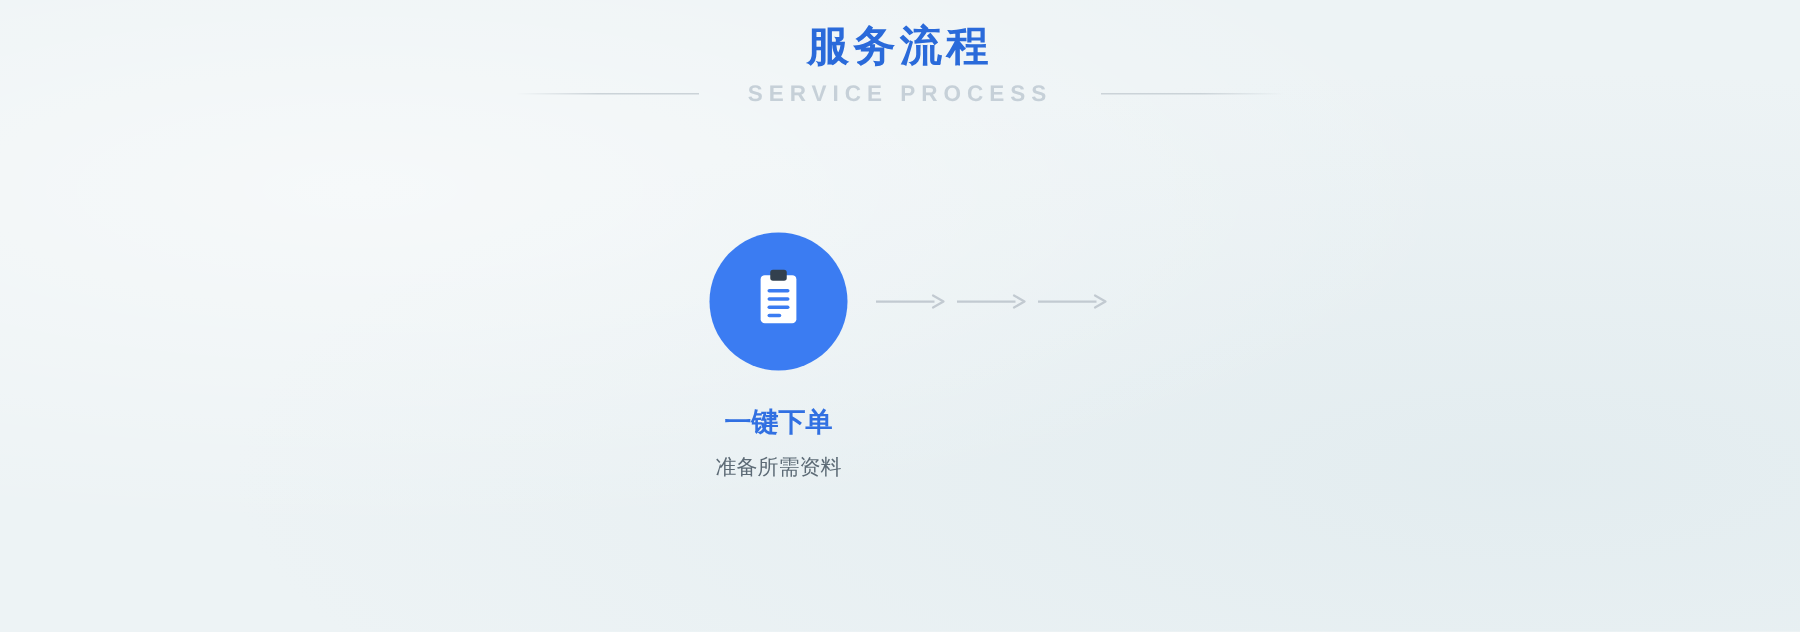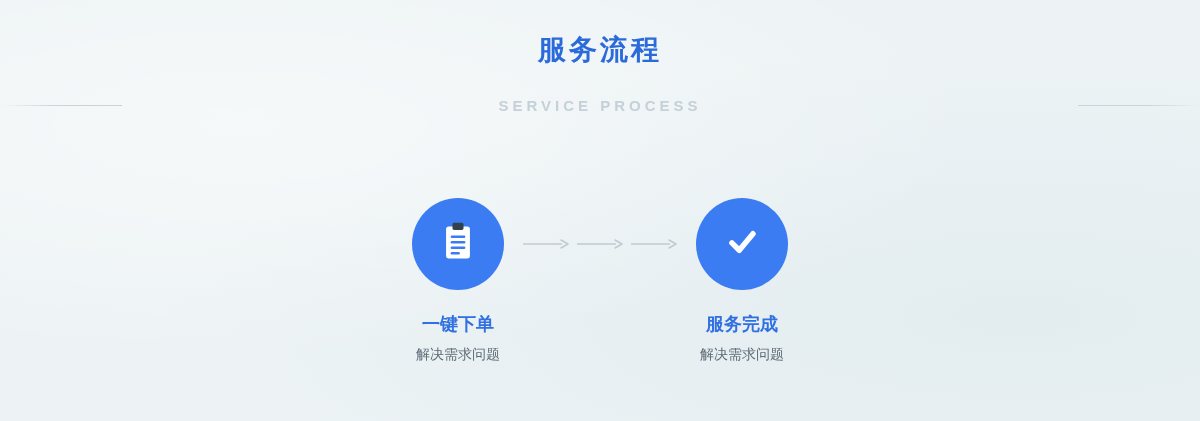--- a/index.html
+++ b/index.html
@@ -5,38 +5,38 @@
   * { margin: 0; padding: 0; box-sizing: border-box; }
   html, body { width: 1200px; height: 421px; }
   body {
     font-family: "Liberation Sans", "DejaVu Sans", sans-serif;
     background: #edf3f5;
     overflow: hidden;
   }
   .section {
     width: 1200px;
     height: 421px;
-    padding-top: 31px;
+    padding-top: 12px;
     background:
       radial-gradient(ellipse at 20% 30%, rgba(255,255,255,0.5) 0%, rgba(255,255,255,0) 55%),
       radial-gradient(ellipse at 85% 75%, rgba(220,232,236,0.6) 0%, rgba(220,232,236,0) 60%),
       #edf3f5;
   }
   .header { text-align: center; }
   .header-title {
     font-size: 28px;
     font-weight: bold;
     color: #2a6ada;
     letter-spacing: 3px;
   }
   .header-subtitle-row {
-    margin-top: 28px;
+    margin-top: 4px;
     display: flex;
     align-items: center;
-    justify-content: space-between;
+    justify-content: center;
     gap: 32px;
   }
   .subtitle-line {
     height: 1px;
     width: 122px;
   }
   .subtitle-line.left {
     background: linear-gradient(to right, rgba(203,211,216,0), #cbd3d8 45%, #cbd3d8);
   }
   .subtitle-line.right {
@@ -114,21 +114,21 @@
             <rect x="11" y="7" width="26" height="35" rx="3" fill="#ffffff"></rect>
             <rect x="18" y="3" width="12" height="8" rx="2" fill="#33404e"></rect>
             <rect x="16" y="17" width="16" height="2.6" rx="1.3" fill="#3b7cf2"></rect>
             <rect x="16" y="23" width="16" height="2.6" rx="1.3" fill="#3b7cf2"></rect>
             <rect x="16" y="29" width="16" height="2.6" rx="1.3" fill="#3b7cf2"></rect>
             <rect x="16" y="35" width="10" height="2.6" rx="1.3" fill="#3b7cf2"></rect>
           </svg>
         </span>
       </div>
       <div class="step-title">一键下单</div>
-      <div class="step-desc">解决需求问题</div>
+      <div class="step-desc">准备所需资料</div>
     </div>
 
     <div class="arrow">
       <svg width="48" height="12" viewBox="0 0 48 12">
         <line x1="1" y1="6" x2="40" y2="6" stroke="#c2cad1" stroke-width="1.5"></line>
         <path d="M39 2 L46 6 L39 10" fill="none" stroke="#c2cad1" stroke-width="1.5" stroke-linejoin="round" stroke-linecap="round"></path>
       </svg>
     </div>
 
 
@@ -140,26 +140,15 @@
     </div>
 
 
     <div class="arrow">
       <svg width="48" height="12" viewBox="0 0 48 12">
         <line x1="1" y1="6" x2="40" y2="6" stroke="#c2cad1" stroke-width="1.5"></line>
         <path d="M39 2 L46 6 L39 10" fill="none" stroke="#c2cad1" stroke-width="1.5" stroke-linejoin="round" stroke-linecap="round"></path>
       </svg>
     </div>
 
-    <div class="step">
-      <div class="circle">
-        <span>
-          <svg viewBox="0 0 48 48" width="44" height="44">
-            <path d="M13 25 L21 33 L36 15" fill="none" stroke="#ffffff" stroke-width="6" stroke-linecap="round" stroke-linejoin="round"></path>
-          </svg>
-        </span>
-      </div>
-      <div class="step-title">服务完成</div>
-      <div class="step-desc">解决需求问题</div>
-    </div>
 
   </div>
 </div>
 
 </body></html>

